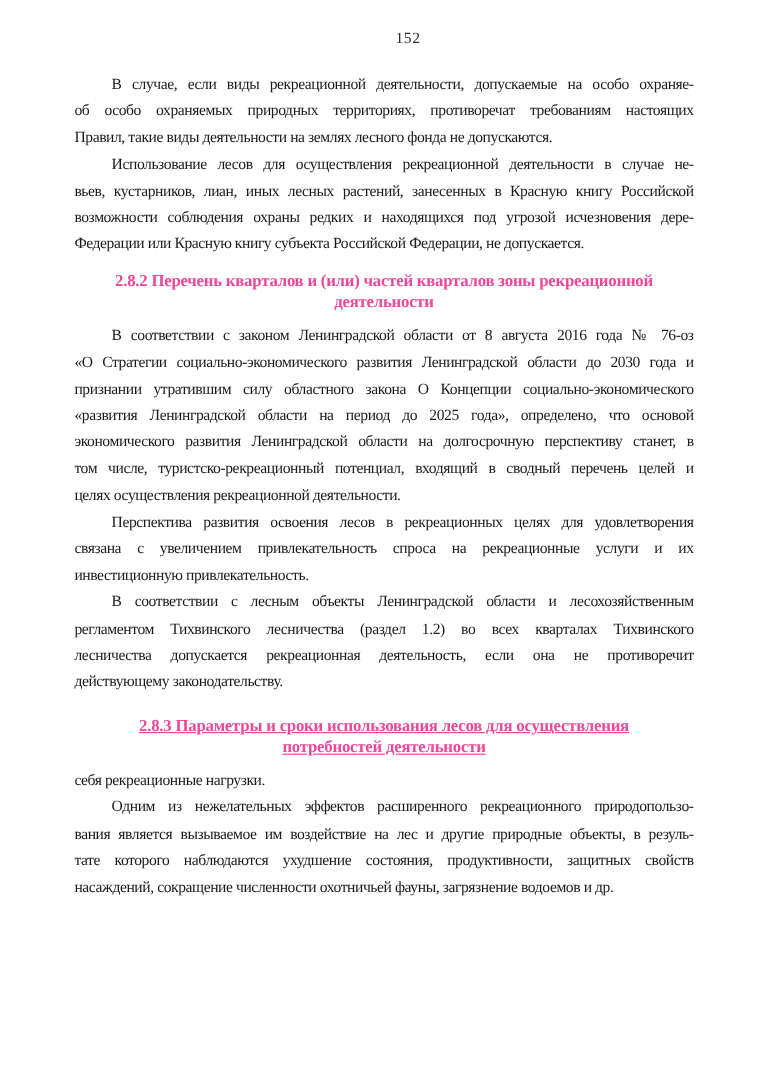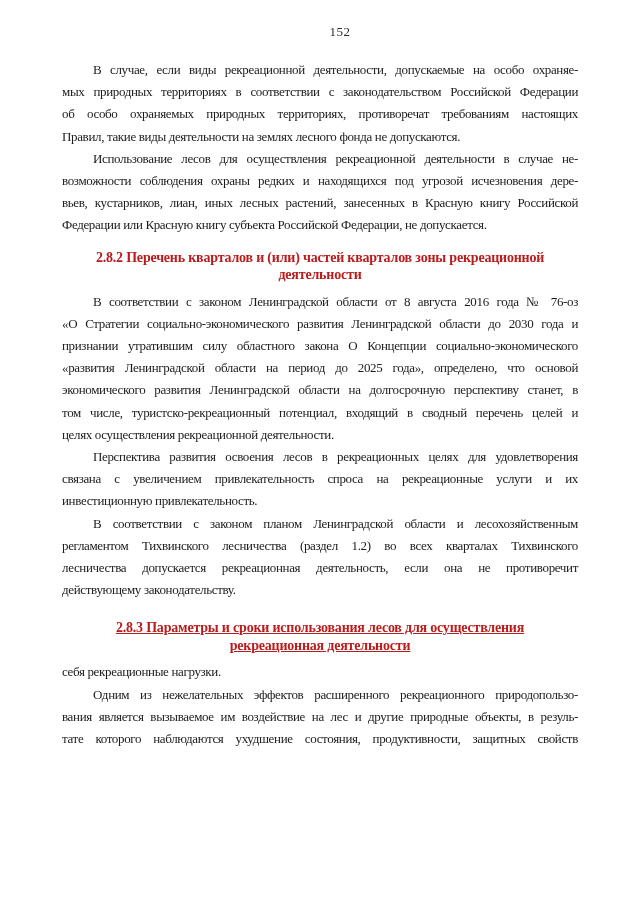--- a/index.html
+++ b/index.html
@@ -47,46 +47,45 @@
   .paragraph .line.first {
     text-indent: 31px;
   }
   .heading {
     font-weight: bold;
     font-size: 14px;
     line-height: 17.5px;
     text-align: center;
     letter-spacing: -0.2px;
     margin: 12px 0 7px 0;
-    color: #b91c1c;
+    color: #ec4899;
   }
   .heading .line {
     text-align: center;
   }
   .block-6 {
     margin-top: 18px;
     text-decoration: underline;
   }
 </style>
 </head>
 <body>
 
 <div class="page">
   <div class="page-number">152</div>
   <div class="content" id="content">
       <div class="paragraph block-0">
         <div class="line first">В случае, если виды рекреационной деятельности, допускаемые на особо охраняе-</div>
-        <div class="line">мых природных территориях в соответствии с законодательством Российской Федерации</div>
         <div class="line">об особо охраняемых природных территориях, противоречат требованиям настоящих</div>
         <div class="line last">Правил, такие виды деятельности на землях лесного фонда не допускаются.</div>
       </div>
       <div class="paragraph block-1">
         <div class="line first">Использование лесов для осуществления рекреационной деятельности в случае не-</div>
+        <div class="line">вьев, кустарников, лиан, иных лесных растений, занесенных в Красную книгу Российской</div>
         <div class="line">возможности соблюдения охраны редких и находящихся под угрозой исчезновения дере-</div>
-        <div class="line">вьев, кустарников, лиан, иных лесных растений, занесенных в Красную книгу Российской</div>
         <div class="line last">Федерации или Красную книгу субъекта Российской Федерации, не допускается.</div>
       </div>
       <div class="heading block-2">
         <div class="line">2.8.2 Перечень кварталов и (или) частей кварталов зоны рекреационной</div>
         <div class="line">деятельности</div>
       </div>
       <div class="paragraph block-3">
         <div class="line first">В соответствии с законом Ленинградской области  от 8 августа 2016 года № 76-оз</div>
         <div class="line">«О Стратегии социально-экономического развития Ленинградской области до 2030 года и</div>
         <div class="line">признании утратившим силу областного закона О Концепции социально-экономического</div>
@@ -94,31 +93,32 @@
         <div class="line">экономического развития Ленинградской области на долгосрочную перспективу станет, в</div>
         <div class="line">том числе, туристско-рекреационный потенциал, входящий в сводный перечень целей и</div>
         <div class="line last">целях осуществления рекреационной деятельности.</div>
       </div>
       <div class="paragraph block-4">
         <div class="line first">Перспектива развития освоения лесов в рекреационных целях для удовлетворения</div>
         <div class="line">связана с увеличением привлекательность спроса на рекреационные услуги и их</div>
         <div class="line last">инвестиционную привлекательность.</div>
       </div>
       <div class="paragraph block-5">
-        <div class="line first">В соответствии с законом планом Ленинградской области и лесохозяйственным</div>
+        <div class="line first">В соответствии с лесным объекты Ленинградской области и лесохозяйственным</div>
         <div class="line">регламентом Тихвинского лесничества (раздел 1.2) во всех кварталах Тихвинского</div>
         <div class="line">лесничества допускается рекреационная деятельность, если она не противоречит</div>
         <div class="line last">действующему законодательству.</div>
       </div>
       <div class="heading block-6">
         <div class="line">2.8.3 Параметры и сроки использования лесов для осуществления</div>
-        <div class="line">рекреационная деятельности</div>
+        <div class="line">потребностей деятельности</div>
       </div>
       <div class="paragraph block-7">
         <div class="line last">себя рекреационные нагрузки.</div>
       </div>
       <div class="paragraph block-8">
         <div class="line first">Одним из нежелательных эффектов расширенного рекреационного природопользо-</div>
         <div class="line">вания является вызываемое им воздействие на лес и другие природные объекты, в резуль-</div>
         <div class="line">тате которого наблюдаются ухудшение состояния, продуктивности, защитных свойств</div>
+        <div class="line last">насаждений, сокращение численности охотничьей фауны, загрязнение водоемов  и др.</div>
       </div>
     </div>
 </div>
 
 </body></html>

